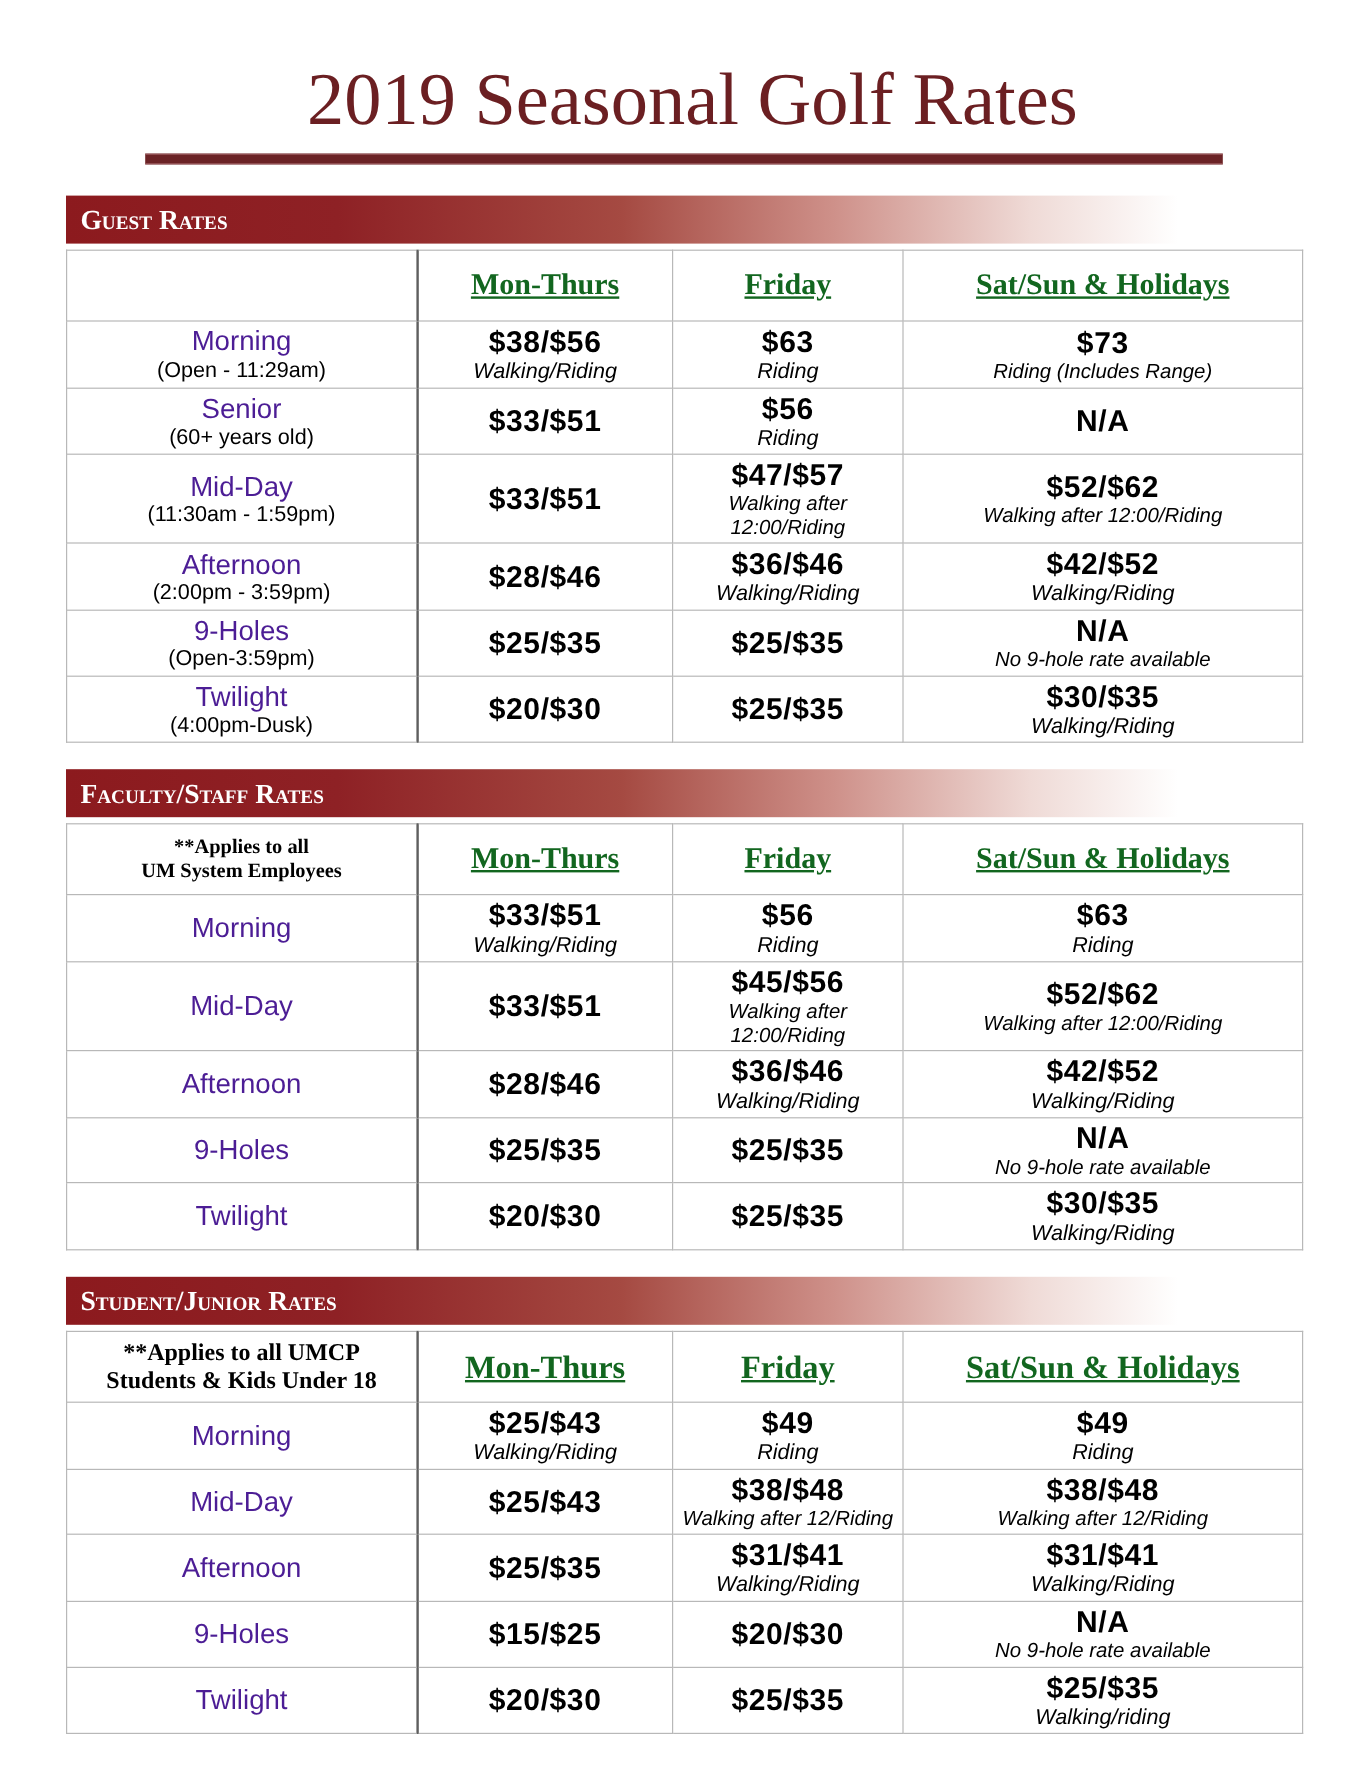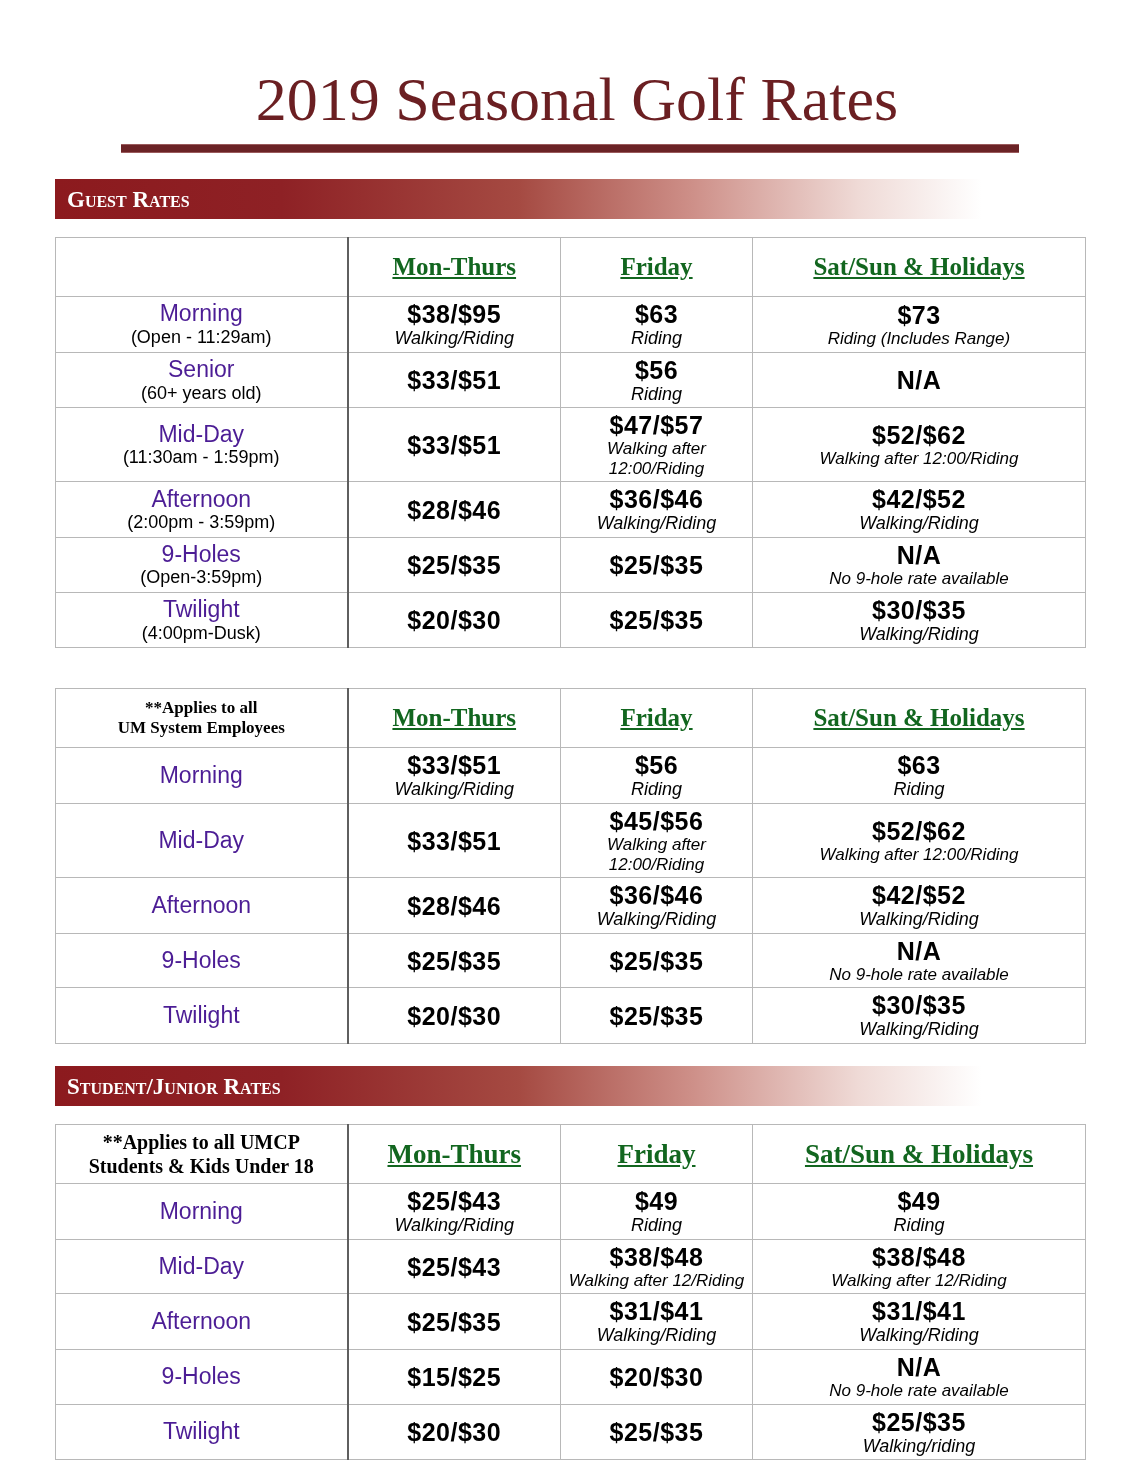--- a/index.html
+++ b/index.html
@@ -12,21 +12,21 @@
     height: 1475px;
     font-family: "Liberation Sans", sans-serif;
     color: #000000;
     overflow: hidden;
   }
   .page {
     position: relative;
     width: 1140px;
     height: 1123px;
     box-sizing: border-box;
-    padding: 16px 55px;
+    padding: 0 55px;
   }
 
   
   .title-block {
     padding-top: 52px;
   }
   .doc-title {
     font-family: "Liberation Serif", serif;
     font-size: 62px;
     line-height: 1.0;
@@ -74,21 +74,21 @@
     line-height: 1;
     color: #FFFFFF;
     white-space: nowrap;
   }
 
   
   table.rates {
     border-collapse: collapse;
     width: 1030px;
     table-layout: fixed;
-    margin-top: 18px;
+    margin-top: 5px;
     border: 1px solid #8f8f8f;
   }
   table.rates col.c-label { width: 292px; }
   table.rates col.c-mon   { width: 213px; }
   table.rates col.c-fri   { width: 192px; }
   table.rates col.c-sat   { width: 333px; }
 
   table.rates td {
     border: 1px solid #b8b8b8;
     padding: 3px 4px;
@@ -188,21 +188,21 @@
               <td><span class="col-head">Sat/Sun &amp; Holidays</span></td>
             </tr>
           </thead>
           <tbody>
             <tr>
               <td class="sep-right">
                 <div class="row-label">Morning</div>
                 <span class="row-sub">(Open - 11:29am)</span>
               </td>
               <td>
-                <div class="price">$38/$95</div>
+                <div class="price">$38/$56</div>
                 <span class="price-note">Walking/Riding</span>
               </td>
               <td>
                 <div class="price">$63</div>
                 <span class="price-note">Riding</span>
               </td>
               <td>
                 <div class="price">$73</div>
                 <span class="price-note small">Riding (Includes Range)</span>
               </td>
@@ -287,20 +287,23 @@
               <td>
                 <div class="price">$30/$35</div>
                 <span class="price-note">Walking/Riding</span>
               </td>
             </tr>
           </tbody>
         </table>
       </div>
       <div class="gap-sm"></div>
       <div class="section">
+        <div class="banner">
+          <span class="banner-text">Faculty/Staff Rates</span>
+        </div>
         <table class="rates">
           <colgroup>
             <col class="c-label">
             <col class="c-mon">
             <col class="c-fri">
             <col class="c-sat">
           </colgroup>
           <thead>
             <tr>
               <td class="sep-right">

